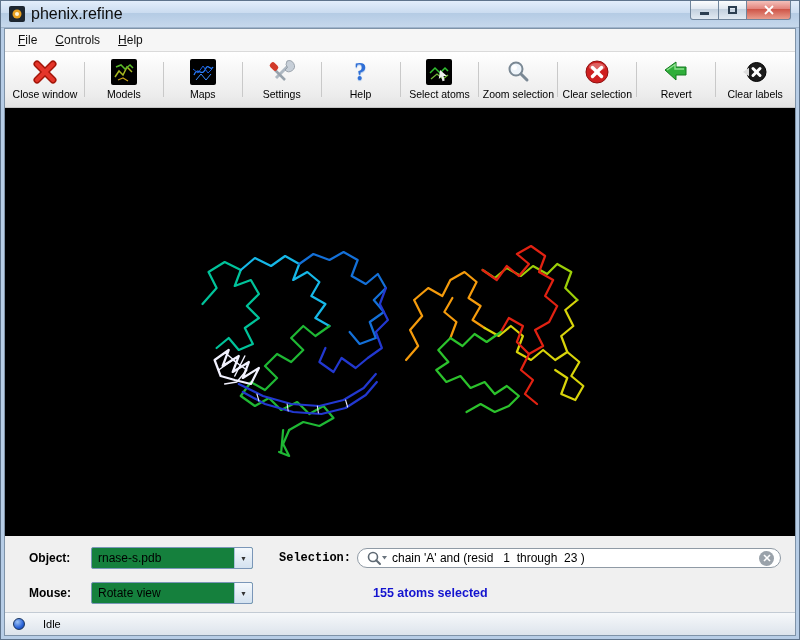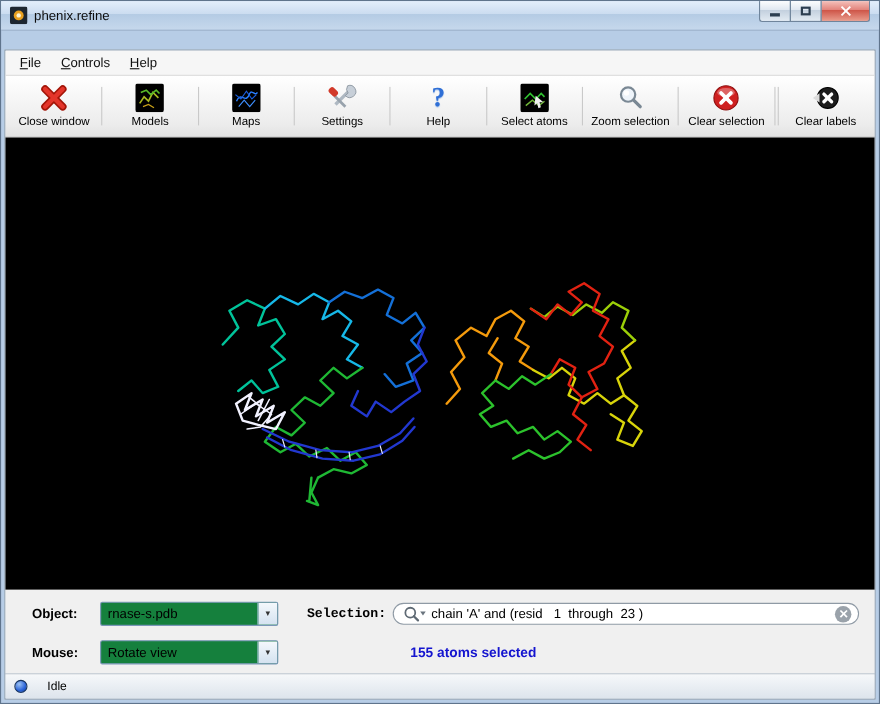--- a/index.html
+++ b/index.html
@@ -7,33 +7,33 @@
   body { font-family:"Liberation Sans", sans-serif; background:#fff; overflow:hidden; }
 
   .window { width:800px; height:640px; display:flex; flex-direction:column;
             border:1px solid #5f748c; background:#b7cde6; }
 
   
   .titlebar { height:27px; flex:0 0 27px; position:relative; display:flex; align-items:center;
               padding:0 8px; background:linear-gradient(#e3eefb 0%, #cbdcf0 45%, #b4cbe4 46%, #c6d8ec 100%);
               border-bottom:1px solid #9fb4cc; }
   .title-icon { width:16px; height:16px; margin-right:6px; flex:0 0 16px; }
-  .title-text { font-size:12px; color:#0d0d0d; }
+  .title-text { font-size:16px; color:#0d0d0d; }
   .win-buttons { position:absolute; top:0; right:8px; display:flex; }
   .win-btn { width:29px; height:19px; border:1px solid #70859c; border-top:none; margin-left:-1px;
              display:flex; align-items:center; justify-content:center;
              background:linear-gradient(#fcfdfe, #dfe7f0 45%, #c3d0de 46%, #e2eaf2 100%); }
   .win-btn:first-child { border-bottom-left-radius:3px; }
   .win-btn.close { width:45px; border-bottom-right-radius:3px;
                    background:linear-gradient(#f4c0ba 0%, #e2827a 45%, #ce5548 46%, #e99c8c 100%); }
   .glyph-min { width:9px; height:3px; background:#2c3e50; margin-top:7px; }
   .glyph-max { width:9px; height:8px; border:2px solid #2c3e50; background:transparent; }
 
   
-  .frame { flex:1; min-height:0; padding:0 3px 3px; display:flex;margin-top:17px; }
+  .frame { flex:1; min-height:0; padding:0 3px 3px; display:flex; }
   .client { flex:1; min-height:0; display:flex; flex-direction:column;
             background:#f0f0f0; border:1px solid #7f93a8; }
 
   
   .menubar { height:23px; flex:0 0 23px; background:#f6f6f6; border-bottom:1px solid #dadada;
              display:flex; align-items:center; padding-left:4px; }
   .menu-item { font-size:12px; color:#111; padding:3px 9px; cursor:default; }
   .menu-item::first-letter { text-decoration:underline; }
 
   
@@ -219,20 +219,29 @@
               <g stroke="#fff" stroke-width="3.4" stroke-linecap="round">
                   <line x1="8.5" y1="8.5" x2="17.5" y2="17.5"></line>
                   <line x1="17.5" y1="8.5" x2="8.5" y2="17.5"></line>
                 </g>
             </svg>
           </span>
           <span class="tlabel">Clear selection</span>
         </div>
         <div class="tool-sep"></div>
 
+        <div class="tool">
+          <span class="ticon">
+            <svg width="28" height="26" viewBox="0 0 28 26">
+              <path d="M3,11 L14,3 L14,8 L24,8 L24,16 L14,16 L14,21 Z" fill="#2fae3a" stroke="#157a20" stroke-width="1"></path>
+              <path d="M5,11 L13,5.5 L13,10 L22,10" fill="none" stroke="#8fe090" stroke-width="1.4"></path>
+            </svg>
+          </span>
+          <span class="tlabel">Revert</span>
+        </div>
         <div class="tool-sep"></div>
 
         <div class="tool">
           <span class="ticon">
             <svg width="26" height="26" viewBox="0 0 26 26">
               <circle cx="14.5" cy="13" r="9.5" fill="#1c1c1c" stroke="#000"></circle>
               <g stroke="#fff" stroke-width="3" stroke-linecap="round">
                   <line x1="11" y1="9.5" x2="18" y2="16.5"></line>
                   <line x1="18" y1="9.5" x2="11" y2="16.5"></line>
                 </g>

